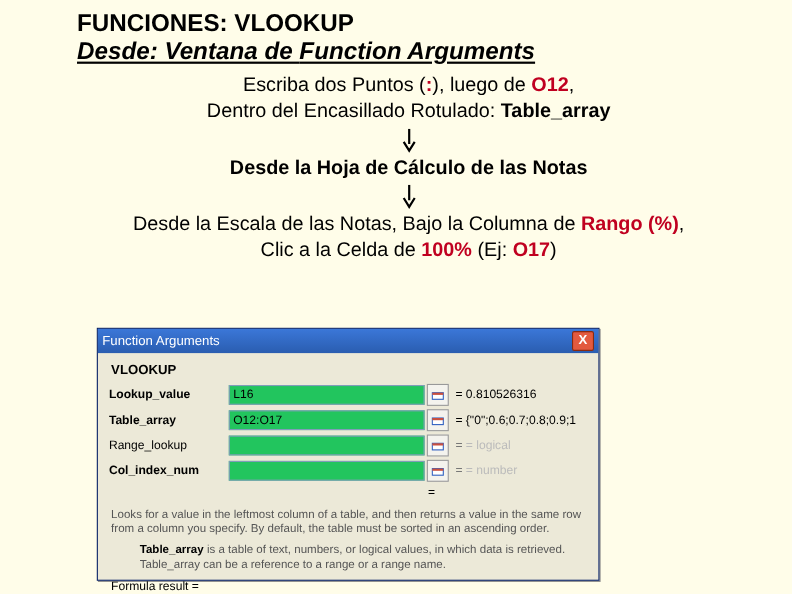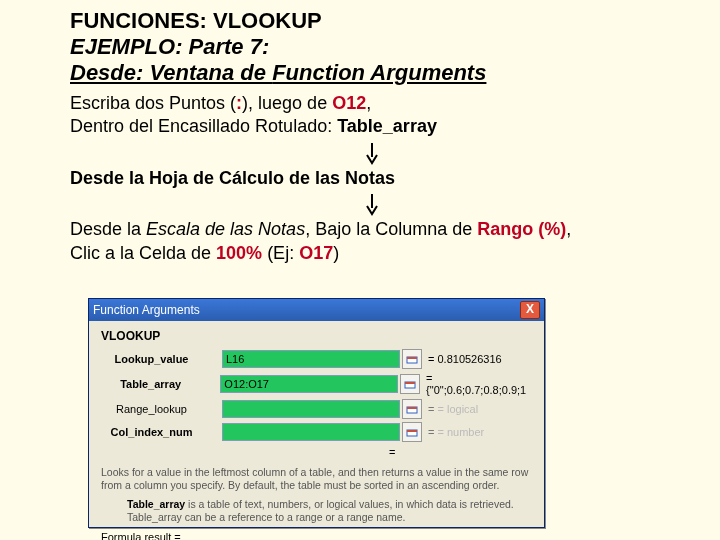--- a/index.html
+++ b/index.html
@@ -10,21 +10,21 @@
     font-family: Arial, Helvetica, sans-serif;
     color: #000;
     overflow: hidden;
     position: relative;
   }
   .slide { padding: 8px 47px 0 70px; }
   .title1 { font-size: 22px; font-weight: bold; margin: 0; }
   .title2 { font-size: 22px; font-weight: bold; font-style: italic; margin: 0; }
   .title3 { font-size: 22px; font-weight: bold; font-style: italic; margin: 0 0 4px 0; text-decoration: underline; }
   .fa { font-family: "Arial Black", Arial, sans-serif; font-style: italic; font-weight: 900; }
-  .body-lines { font-size: 18px; line-height: 1.3; margin-top: 6px; }
+  .body-lines { text-align: center; font-size: 18px; line-height: 1.3; margin-top: 6px; }
   .bold { font-weight: bold; }
   .arrow-down { display:block; margin:4px auto 2px; }
   .dlg {
     position: absolute;
     left: 88px; top: 298px;
     width: 455px; height: 228px;
     background: #ece9d8;
     border: 1px solid #0a246a;
     font-family: Tahoma, Arial, sans-serif;
     font-size: 11px;
@@ -41,21 +41,21 @@
   .closebtn {
     width: 18px; height: 16px;
     background: #e35a3f;
     border: 1px solid #8a2a10;
     color: #fff; text-align: center; line-height: 14px;
     font-weight: bold; border-radius: 2px;
   }
   .dlg-inner { padding: 6px 10px 4px 10px; }
   .fname { font-weight: bold; margin: 2px 0 6px 2px; font-size: 12px; }
   .frow { display: flex; align-items: center; margin: 3px 0; }
-  .flabel { width: 105px; text-align: center; padding-right: 18px; }
+  .flabel { width: 105px; text-align: left; padding-right: 4px; }
   .flabel.b { font-weight: bold; }
   .fbox {
     flex: 0 0 170px; height: 16px;
     background: #22c55e; border: 1px solid #7f9db9;
     padding: 0 3px; line-height: 16px;
     font-size: 11px; color: #000;
   }
   .refbtn {
     width: 18px; height: 18px; margin-left: 2px;
     background: #f4f3ee; border: 1px solid #999;
@@ -82,41 +82,40 @@
     border: 1px solid #888; border-radius: 3px;
     font-size: 11px; text-align:center; line-height:18px;
     box-shadow: inset 0 0 0 1px #fff;
   }
 </style>
 </head>
 <body>
 
 <div class="slide">
   <p class="title1">FUNCIONES: VLOOKUP</p>
-  <p class="title2">EJEMPLO: Parte 7:</p>
   <p class="title3">
     <span>Desde: Ventana de </span><span class="fa">Function Arguments</span>
   </p>
 
   <div class="body-lines">
     <div>
       <span>Escriba dos Puntos (</span><span class="bold" style="color:#c00020">:</span><span>), luego de </span><span class="bold" style="color:#c00020">O12</span><span>,</span>
     </div>
     <div>
       <span>Dentro del Encasillado Rotulado: </span><span class="bold" style="font-family:'Arial Black',Arial">Table_array</span>
     </div>
     <svg class="arrow-down" width="14" height="22">
         <path d="M7 0 v14 M2 12 L7 20 L12 12" stroke="#000" stroke-width="2" fill="none"></path>
       </svg>
     <div class="bold">Desde la Hoja de Cálculo de las Notas</div>
     <svg class="arrow-down" width="14" height="22">
         <path d="M7 0 v14 M2 12 L7 20 L12 12" stroke="#000" stroke-width="2" fill="none"></path>
       </svg>
     <div>
-      <span>Desde la </span><span style="font-style:italic">Escala de las Notas</span><span>, Bajo la Columna de </span><span class="bold" style="color:#c00020">Rango (%)</span><span>,</span>
+      <span>Desde la </span><span style="">Escala de las Notas</span><span>, Bajo la Columna de </span><span class="bold" style="color:#c00020">Rango (%)</span><span>,</span>
     </div>
     <div>
       <span>Clic a  la Celda de </span><span class="bold" style="color:#c00020">100%</span><span> (Ej: </span><span class="bold" style="color:#c00020">O17</span><span>)</span>
     </div>
   </div>
 </div>
 
 <div class="dlg">
   <div class="titlebar">
     <span>Function Arguments</span>

